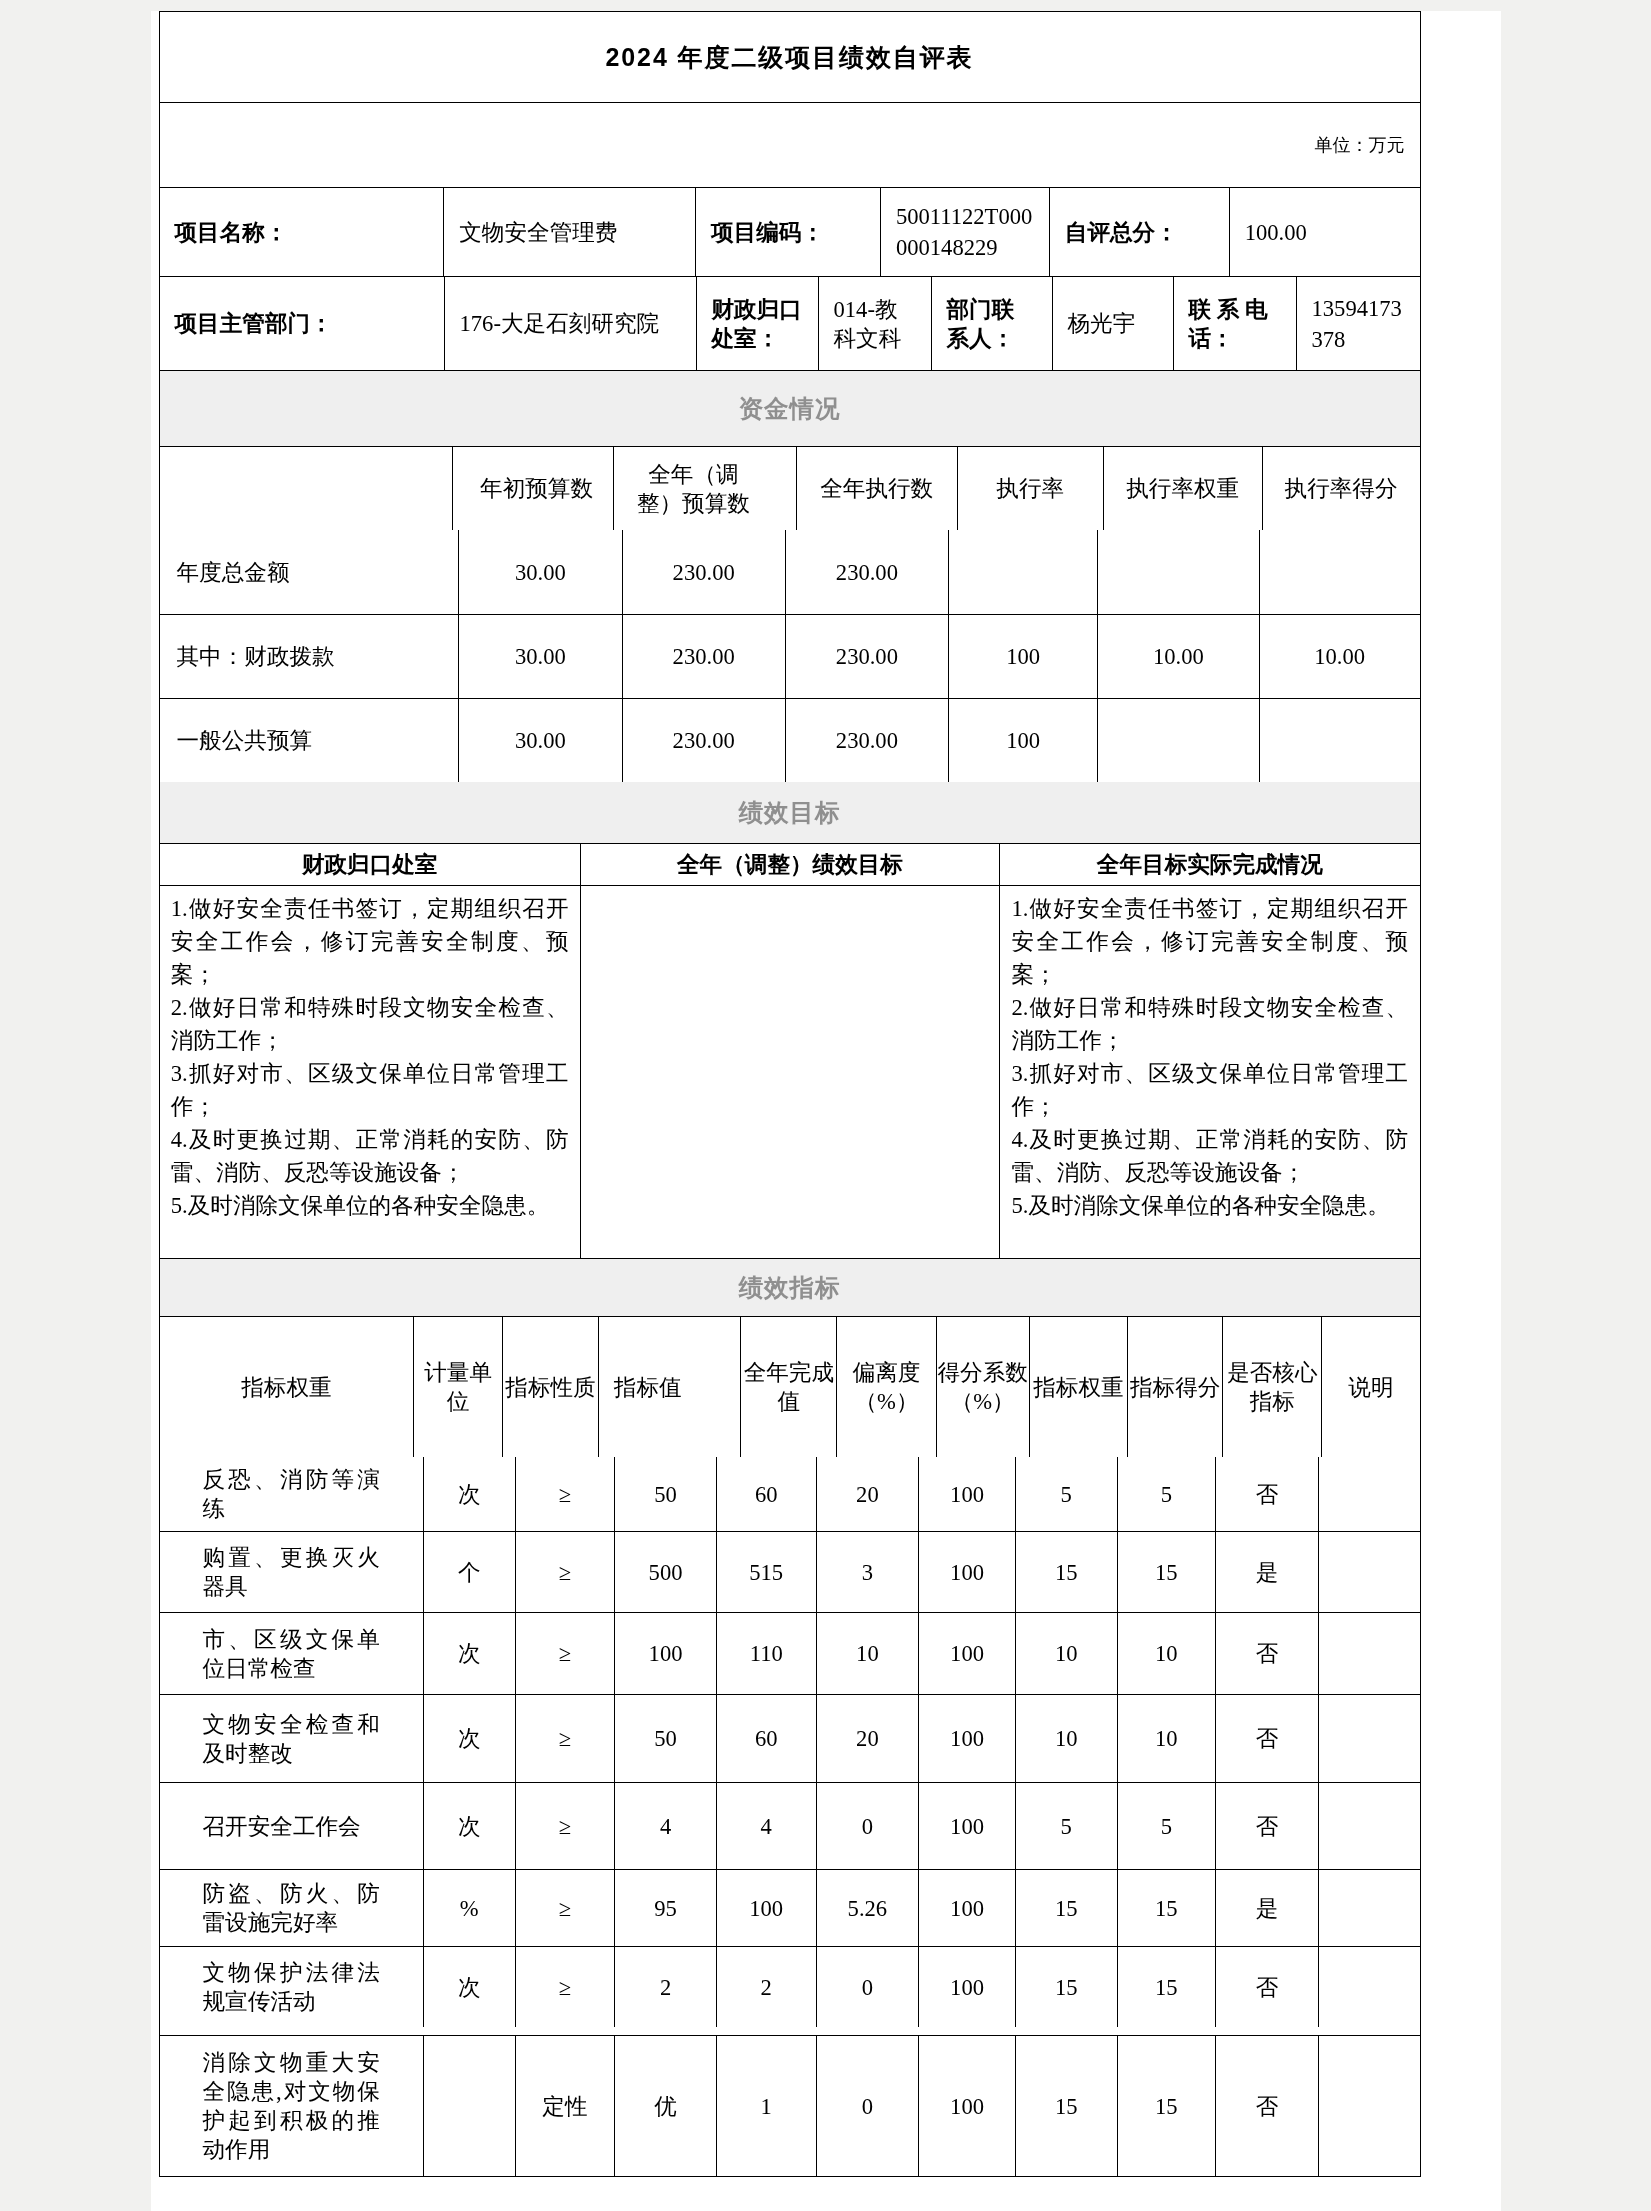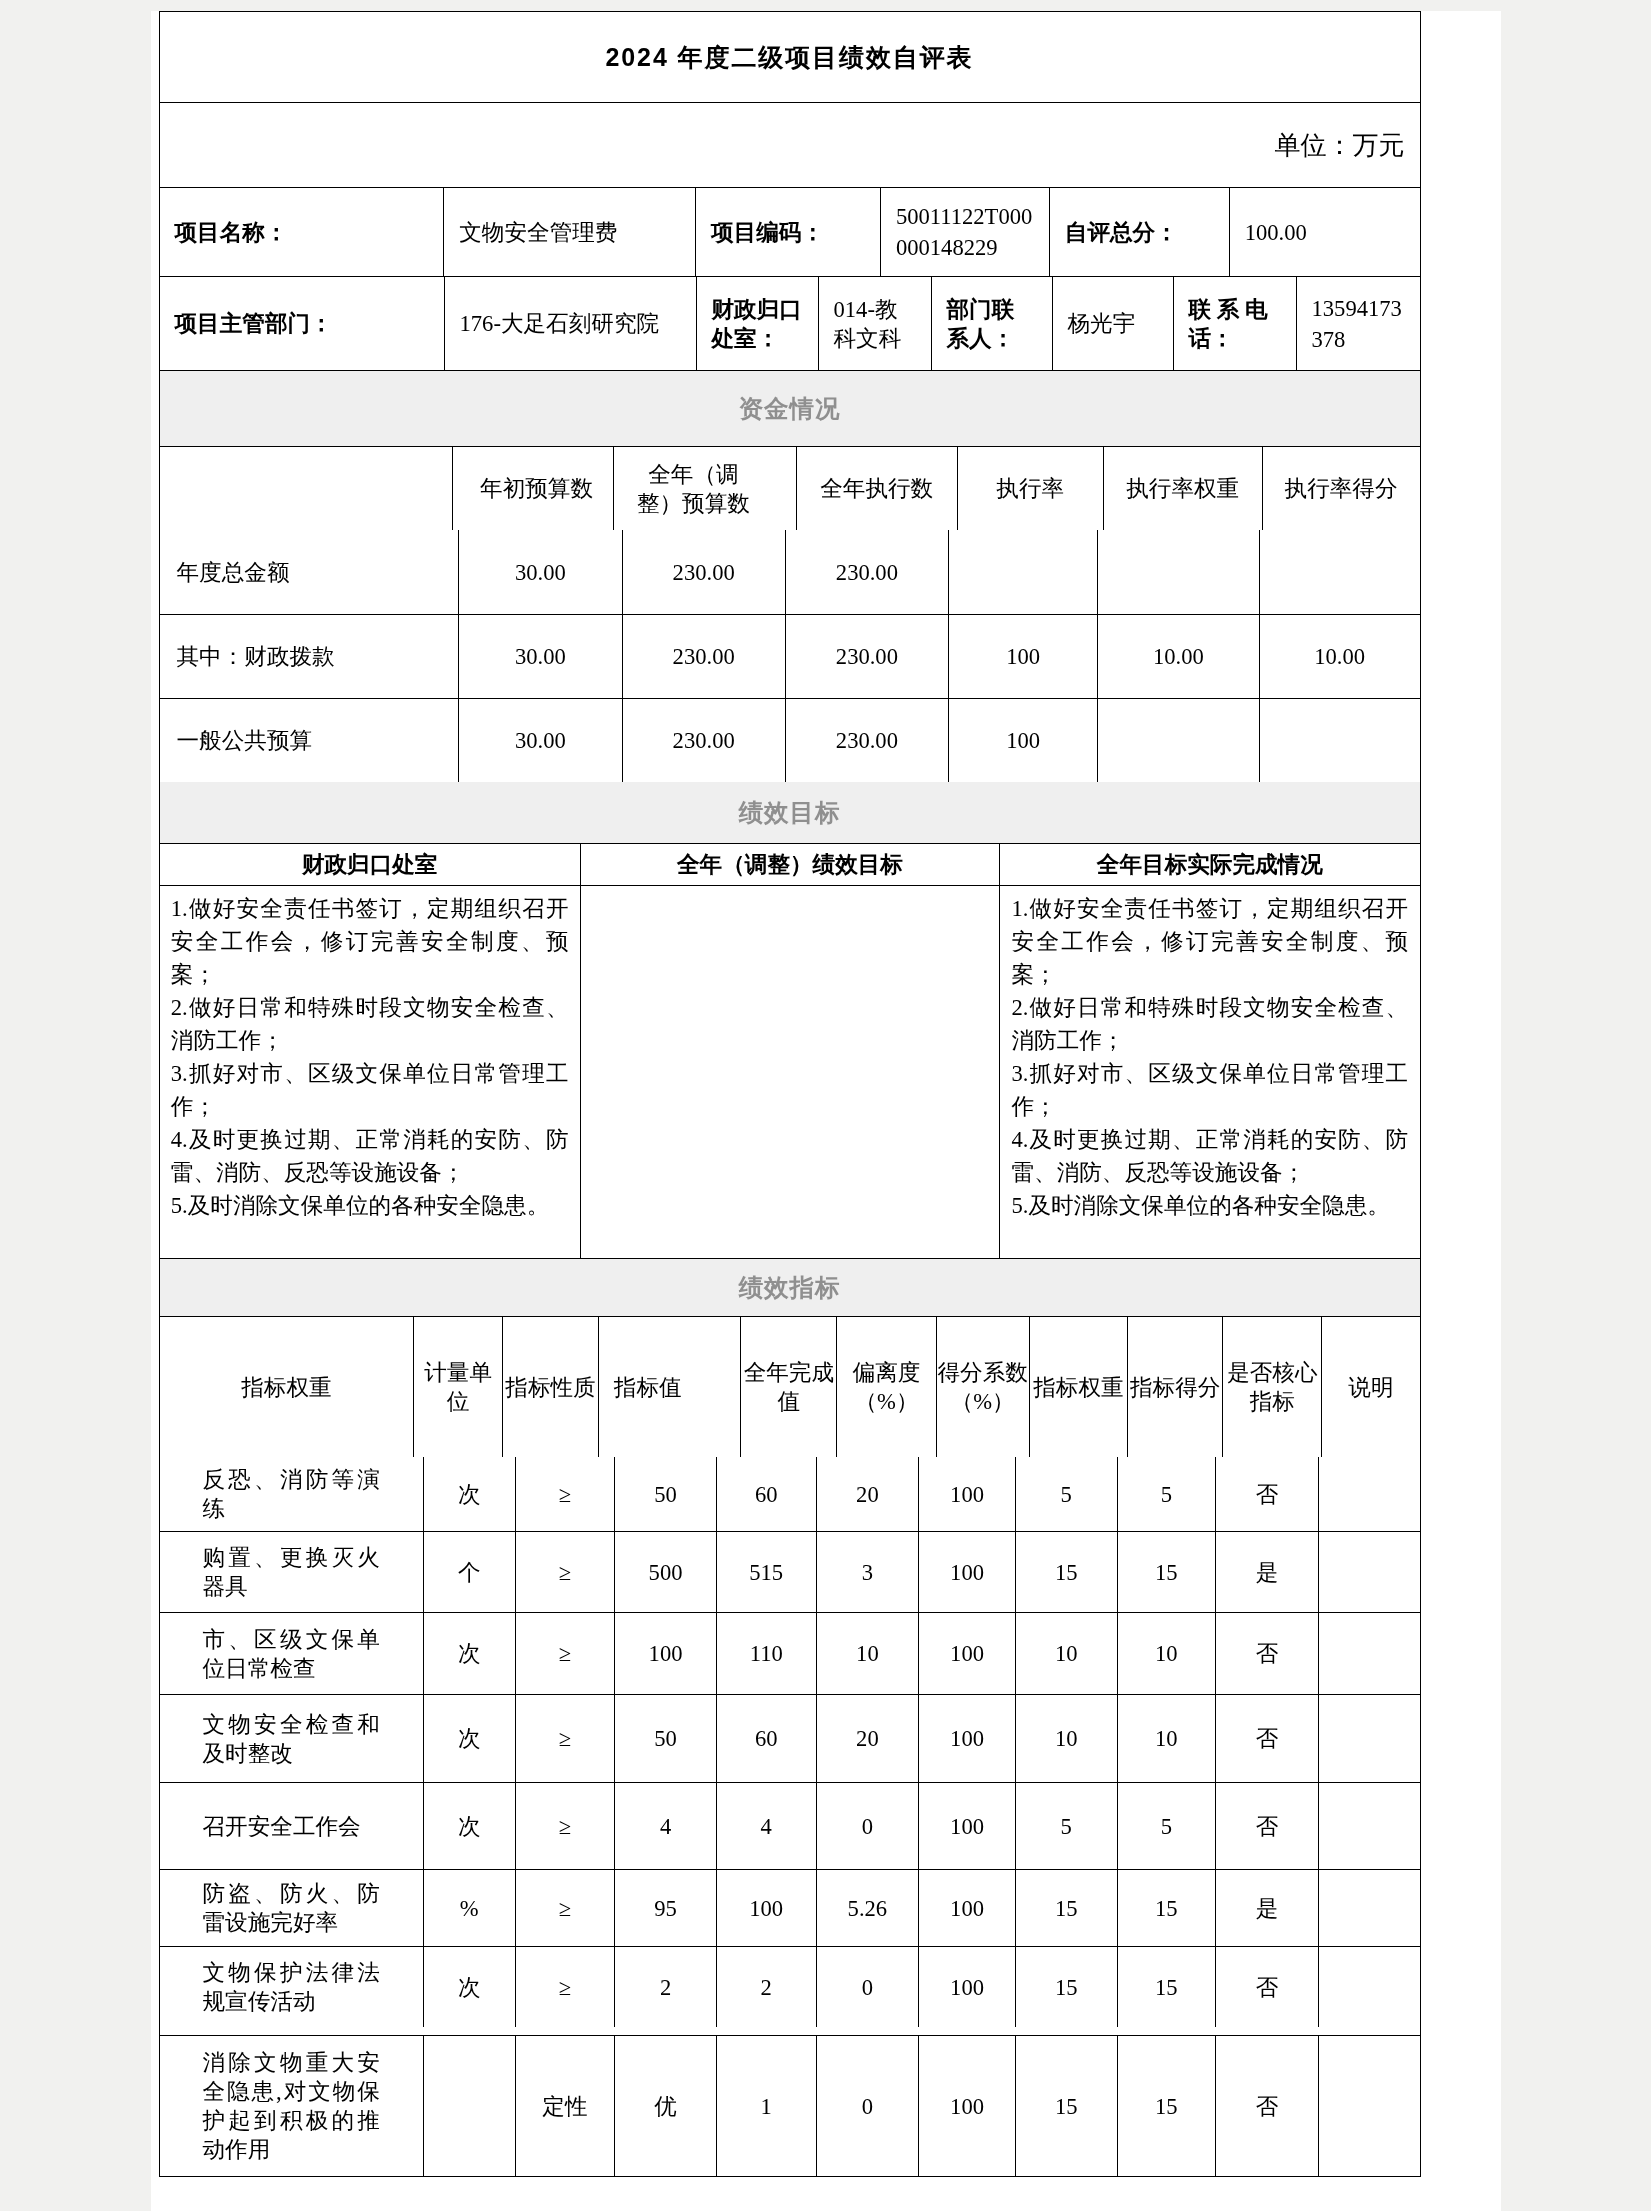--- a/index.html
+++ b/index.html
@@ -9,21 +9,21 @@
     font-family:"Liberation Serif","DejaVu Serif",serif;color:#000;
   }
   #doc{position:absolute;left:151px;top:11.3px;width:1350px;height:2201px;background:#ffffff;}
   #tbl{position:absolute;left:7.5px;top:0;width:1262px;border:1.9px solid #000;box-sizing:border-box;background:#fff;}
   .sec{box-sizing:border-box;display:flex;align-items:stretch;}
   .sec + .sec{border-top:1.9px solid #000;}
   
   .title-box{height:90px;display:flex;align-items:center;justify-content:center;}
   .title-text{font-family:"Liberation Sans","DejaVu Sans",sans-serif;font-weight:bold;font-size:25px;letter-spacing:1.9px;}
   
-  .unit-row{height:85px;display:flex;align-items:center;justify-content:flex-end;padding-right:15px;font-size:26px;}
+  .unit-row{height:85px;display:flex;align-items:center;justify-content:flex-end;padding-right:15px;font-size:18px;}
   
   .cell{box-sizing:border-box;border-left:1.9px solid #000;display:flex;align-items:center;justify-content:center;
         font-size:22.6px;line-height:29px;overflow:hidden;}
   .cell:first-child{border-left:none;}
   .cell .txt{width:100%;text-align:center;}
   .cell.left .txt{text-align:left;}
   .cell.just .txt{text-align:justify;}
   .cell.bold{font-weight:bold;}
   .cell.pad{padding:0 15px;}
   .cell.pad18{padding:0 17px;}

